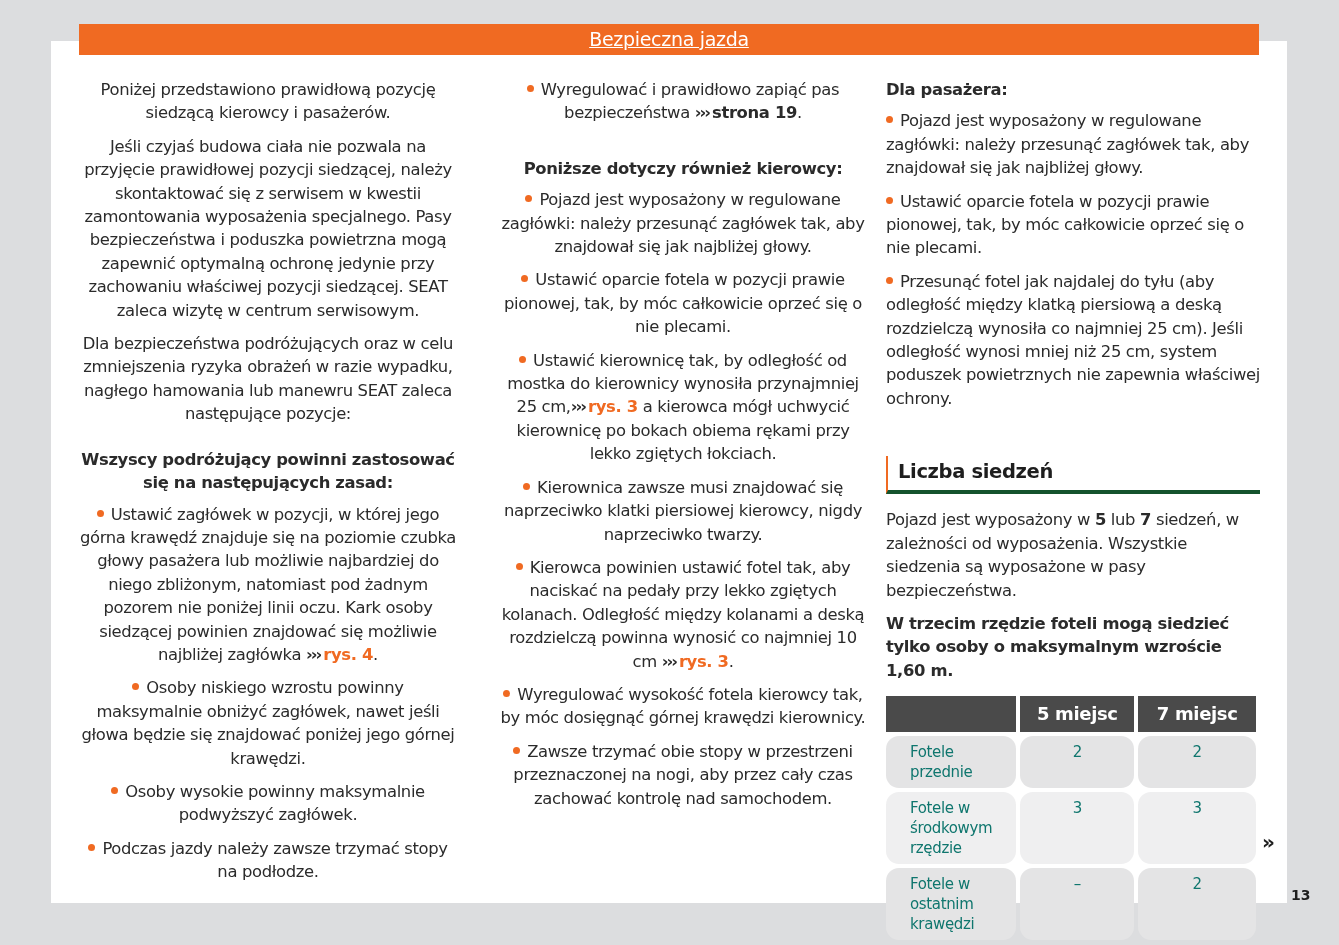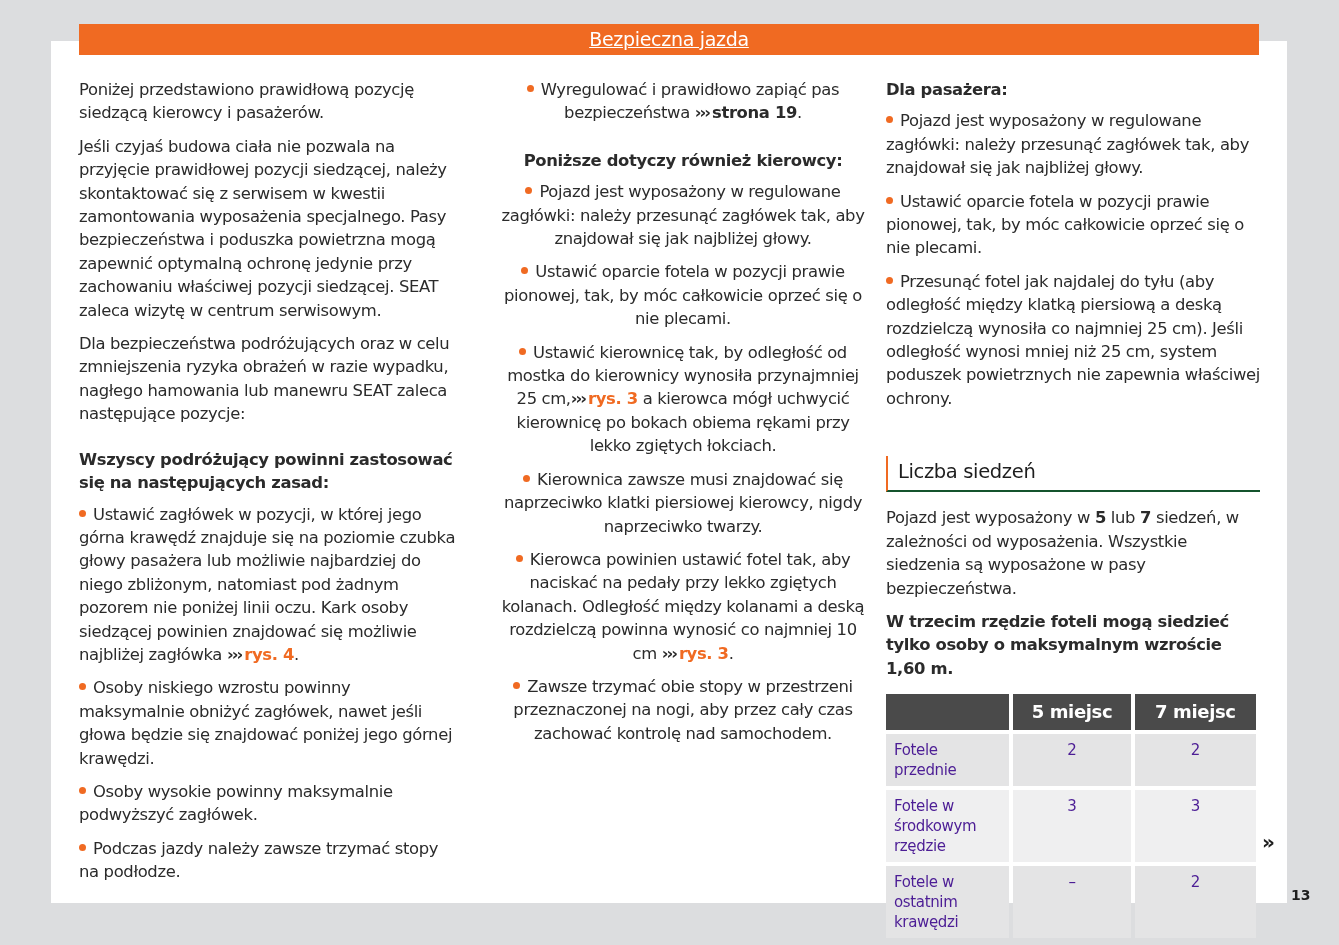--- a/index.html
+++ b/index.html
@@ -26,70 +26,71 @@
   .col p { margin: 0 0 10px 0; }
   .col .sub { font-weight: bold; margin-top: 22px; margin-bottom: 8px; font-size: 16.4px; }
   .bullet::before {
     content: ""; display: inline-block; width: 7px; height: 7px; border-radius: 50%;
     background: #f06a22; margin-right: 7px; vertical-align: 3px;
   }
   .ref-arrow { font-weight: bold; letter-spacing: -2px; margin-right: 3px; }
   .ref-link { color: #f06a22; font-weight: bold; }
   .ref-strong { font-weight: bold; }
   .section-head {
-    border-left: 2px solid #f06a22; border-bottom: 2px solid #14532d;
+    border-left: 2px solid #f06a22; border-bottom: 4px solid #14532d;
     padding: 2px 0 4px 10px; margin: 46px 0 14px 0;
-    font-weight: normal; font-size: 19.5px; line-height: 28px; color: #1e1e1e;
+    font-weight: bold; font-size: 19.5px; line-height: 28px; color: #1e1e1e;
   }
   table.seats {
     border-collapse: separate; border-spacing: 4px; margin-left: -4px; margin-top: 8px;
     font-size: 15px; line-height: 20px;
   }
   table.seats th {
     background: #4a4a4a; color: #fff; font-weight: bold; font-size: 18px;
     height: 36px; padding: 0; text-align: center;
   }
-  table.seats td { background: #e4e4e5; padding: 6px 8px; vertical-align: top; color: #4c1d95; }
+  table.seats td { background: #e4e4e5; padding: 6px 24px; vertical-align: top; color: #0f766e; border-radius: 13px; }
   table.seats tr:nth-child(even) td { background: #efeff0; }
   table.seats td.num { text-align: center; }
   .cont-mark {
     position: absolute; left: 1262px; top: 830px; font-weight: bold; font-size: 20px; color: #1e1e1e;
   }
   .page-num {
     position: absolute; left: 1291px; top: 887px; font-weight: bold; font-size: 14px; color: #1e1e1e; text-align: right;
   }
 </style>
 </head>
 <body>
 
 <div class="page"></div>
 
 <div class="header-bar">
   <span>Bezpieczna jazda</span>
 </div>
 
-<div class="col" style="left:79px;">
+<div class="col" style="left:79px;text-align:center;">
   <p>Poniżej przedstawiono prawidłową pozycję siedzącą kierowcy i pasażerów.</p>
   <p>Jeśli czyjaś budowa ciała nie pozwala na przyjęcie prawidłowej pozycji siedzącej, należy skontaktować się z serwisem w kwestii zamontowania wyposażenia specjalnego. Pasy bezpieczeństwa i poduszka powietrzna mogą zapewnić optymalną ochronę jedynie przy zachowaniu właściwej pozycji siedzącej. SEAT zaleca wizytę w centrum serwisowym.</p>
   <p>Dla bezpieczeństwa podróżujących oraz w celu zmniejszenia ryzyka obrażeń w razie wypadku, nagłego hamowania lub manewru SEAT zaleca następujące pozycje:</p>
   <p class="sub">Wszyscy podróżujący powinni zastosować się na następujących zasad:</p>
   <p class="bullet"><span>Ustawić zagłówek w pozycji, w której jego górna krawędź znajduje się na poziomie czubka głowy pasażera lub możliwie najbardziej do niego zbliżonym, natomiast pod żadnym pozorem nie poniżej linii oczu. Kark osoby siedzącej powinien znajdować się możliwie najbliżej zagłówka</span> <span class="ref-arrow">›››</span><span class="ref-link">rys. 4</span>.</p>
   <p class="bullet">Osoby niskiego wzrostu powinny maksymalnie obniżyć zagłówek, nawet jeśli głowa będzie się znajdować poniżej jego górnej krawędzi.</p>
   <p class="bullet">Osoby wysokie powinny maksymalnie podwyższyć zagłówek.</p>
   <p class="bullet">Podczas jazdy należy zawsze trzymać stopy na podłodze.</p>
 </div>
 
 <div class="col" style="left:497px; width:372px;text-align:center;">
   <p class="bullet"><span>Wyregulować i prawidłowo zapiąć pas bezpieczeństwa</span> <span class="ref-arrow">›››</span><span class="ref-strong">strona 19</span>.</p>
-  <p class="sub" style="margin-top:24px;">Poniższe dotyczy również kierowcy:</p>
+  <p class="sub" style="margin-top:32px;">Poniższe dotyczy również kierowcy:</p>
   <p class="bullet">Pojazd jest wyposażony w regulowane zagłówki: należy przesunąć zagłówek tak, aby znajdował się jak najbliżej głowy.</p>
   <p class="bullet">Ustawić oparcie fotela w pozycji prawie pionowej, tak, by móc całkowicie oprzeć się o nie plecami.</p>
   <p class="bullet"><span>Ustawić kierownicę tak, by odległość od mostka do kierownicy wynosiła przynajmniej 25 cm,</span><span class="ref-arrow">›››</span><span class="ref-link">rys. 3</span> <span>a kierowca mógł uchwycić kierownicę po bokach obiema rękami przy lekko zgiętych łokciach.</span></p>
   <p class="bullet">Kierownica zawsze musi znajdować się naprzeciwko klatki piersiowej kierowcy, nigdy naprzeciwko twarzy.</p>
   <p class="bullet"><span>Kierowca powinien ustawić fotel tak, aby naciskać na pedały przy lekko zgiętych kolanach. Odległość między kolanami a deską rozdzielczą powinna wynosić co najmniej 10 cm</span> <span class="ref-arrow">›››</span><span class="ref-link">rys. 3</span>.</p>
+  <p class="bullet">Wyregulować wysokość fotela kierowcy tak, by móc dosięgnąć górnej krawędzi kierownicy.</p>
   <p class="bullet">Zawsze trzymać obie stopy w przestrzeni przeznaczonej na nogi, aby przez cały czas zachować kontrolę nad samochodem.</p>
 </div>
 
 <div class="col" style="left:886px; width:374px;">
   <p class="sub" style="margin-top:0;">Dla pasażera:</p>
   <p class="bullet">Pojazd jest wyposażony w regulowane zagłówki: należy przesunąć zagłówek tak, aby znajdował się jak najbliżej głowy.</p>
   <p class="bullet">Ustawić oparcie fotela w pozycji prawie pionowej, tak, by móc całkowicie oprzeć się o nie plecami.</p>
   <p class="bullet">Przesunąć fotel jak najdalej do tyłu (aby odległość między klatką piersiową a deską rozdzielczą wynosiła co najmniej 25 cm). Jeśli odległość wynosi mniej niż 25 cm, system poduszek powietrznych nie zapewnia właściwej ochrony.</p>
 
   <div class="section-head">Liczba siedzeń</div>

